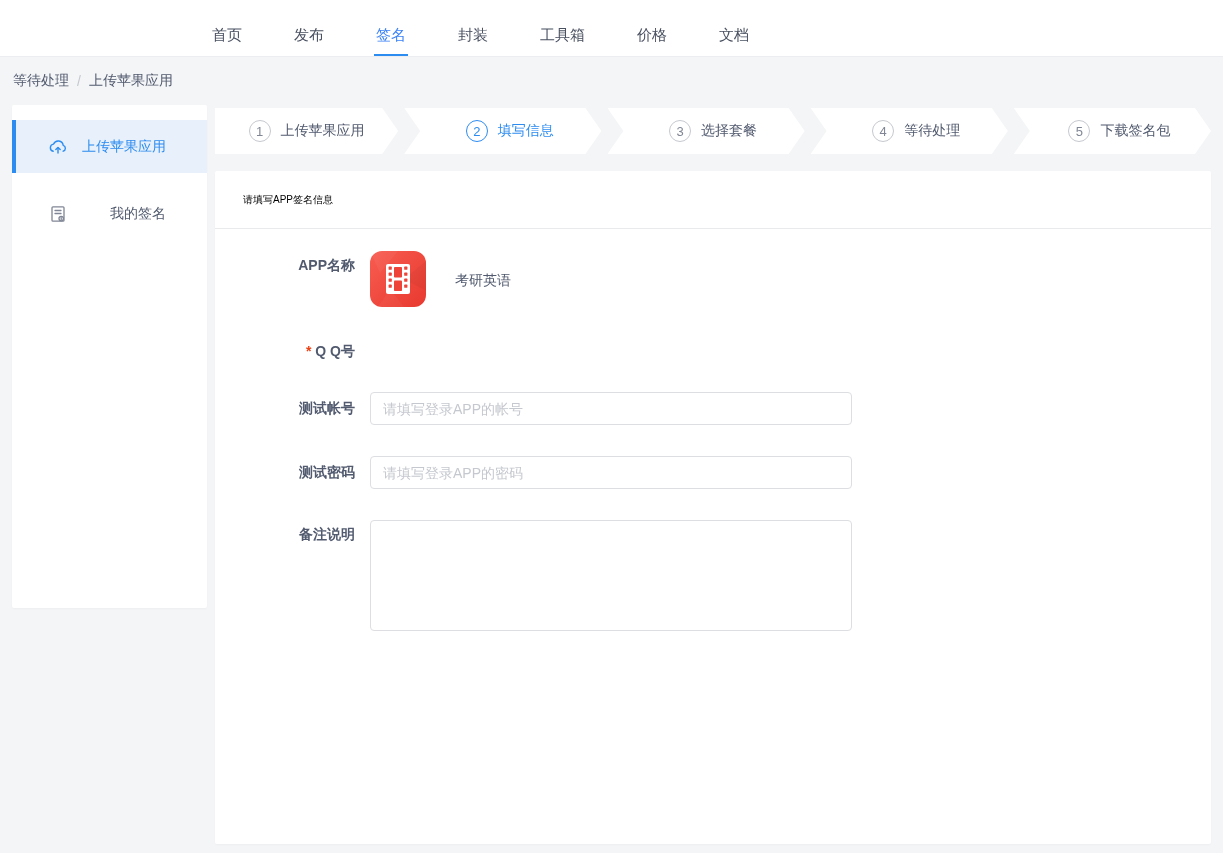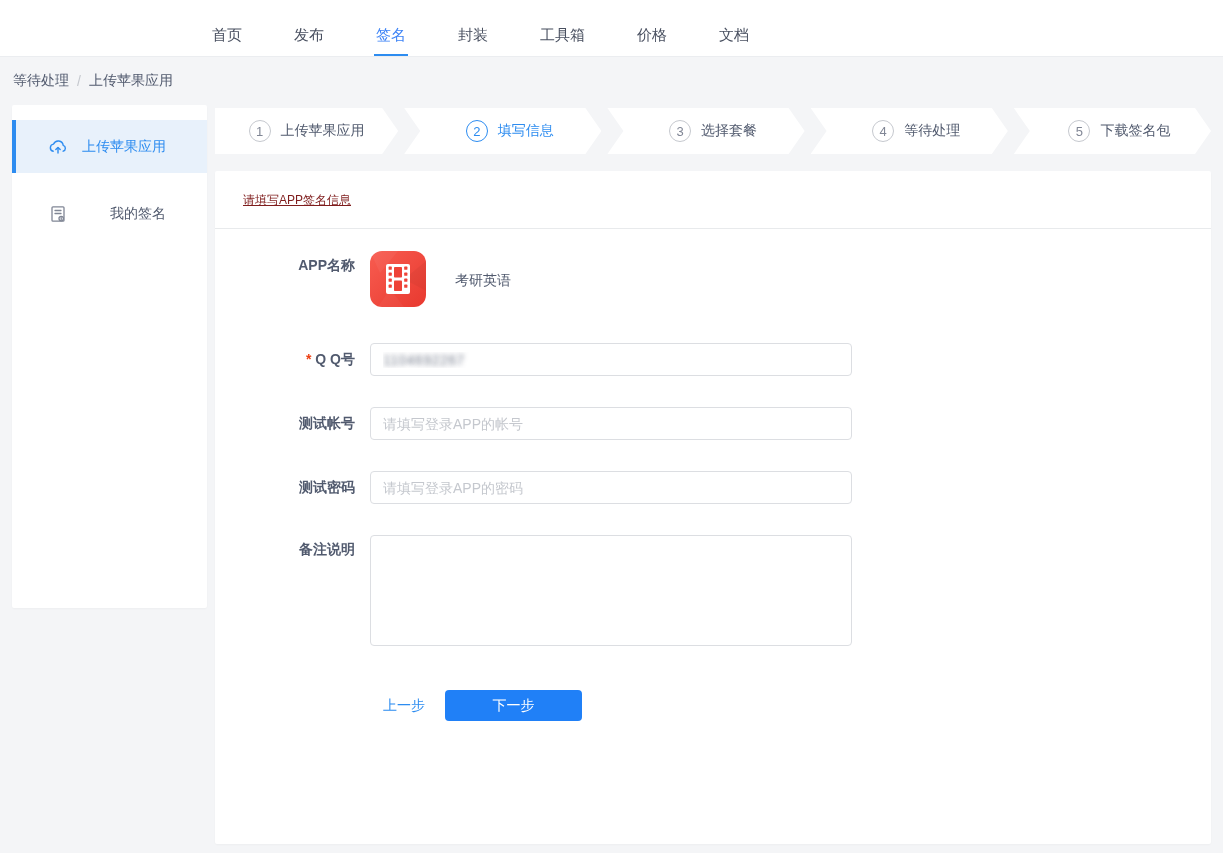--- a/index.html
+++ b/index.html
@@ -38,22 +38,22 @@
   .step.first { clip-path:polygon(0 0, calc(100% - 16px) 0, 100% 50%, calc(100% - 16px) 100%, 0 100%); }
   .step.notched { clip-path:polygon(0 0, calc(100% - 16px) 0, 100% 50%, calc(100% - 16px) 100%, 0 100%, 16px 50%); padding-left:14px; }
   .step-circle { width:22px; height:22px; border:1px solid #c5c8ce; border-radius:50%;
     display:flex; align-items:center; justify-content:center; font-size:13px; color:#808695; flex:none; }
   .step-label { font-size:14px; color:#515a6e; margin-left:10px; white-space:nowrap; }
   .step.active .step-circle { border-color:#2d8cf0; color:#2d8cf0; }
   .step.active .step-label { color:#2d8cf0; }
   
   .panel { background:#fff; border-radius:2px; margin-top:17px; height:673px;
     box-shadow:0 1px 2px rgba(0,0,0,.03); }
-  .panel-header { height:58px; line-height:58px; padding-left:28px; font-size:12px;
-    color:#7f1d1d; border-bottom:1px solid #e8eaec;text-decoration:underline; }
+  .panel-header { height:58px; line-height:58px; padding-left:28px; font-size:10px;
+    color:#000000; border-bottom:1px solid #e8eaec; }
   .form { padding:22px 0 0 28px; }
   .form-row { display:flex; align-items:center; margin-bottom:31px; }
   .form-row.top-align { align-items:flex-start; }
   .f-label { width:112px; text-align:right; font-size:14px; color:#515a6e;
     margin-right:15px; flex:none;font-weight:bold; }
   .form-row.top-align .f-label { margin-top:6px; }
   .req { color:#ed4014; margin-right:4px; font-size:14px; }
   .f-input { width:482px; height:33px; border:1px solid #dcdee2; border-radius:4px;
     padding:0 12px; font-size:14px; color:#515a6e; outline:none; background:#fff;
     font-family:"Liberation Sans","DejaVu Sans",sans-serif; }
@@ -179,41 +179,36 @@
                 <rect x="24" y="16" width="8" height="10.5" rx="0.8"></rect>
                 <rect x="24" y="29.5" width="8" height="10.5" rx="0.8"></rect>
               </g>
             </svg>
           </span>
           <span class="app-name" style="margin-top:21px">考研英语</span>
         </div>
 
         <div class="form-row">
           <span class="f-label"><span class="req">*</span><span>Q Q号</span></span>
-          <input class="f-input obscured" readonly="" value="1104692267" style="">
         </div>
 
 
         <div class="form-row">
           <span class="f-label">测试帐号</span>
           <input class="f-input" placeholder="请填写登录APP的帐号" style="">
         </div>
 
         <div class="form-row">
           <span class="f-label">测试密码</span>
           <input class="f-input" placeholder="请填写登录APP的密码" style="">
         </div>
 
         <div class="form-row top-align">
           <span class="f-label">备注说明</span>
           <textarea class="f-area" style=""></textarea>
         </div>
 
-        <div class="btn-row">
-          <span class="link-btn">上一步</span>
-          <button class="primary-btn">下一步</button>
-        </div>
 
       </div>
     </div>
 
   </div>
 </div>
 
 </body></html>

